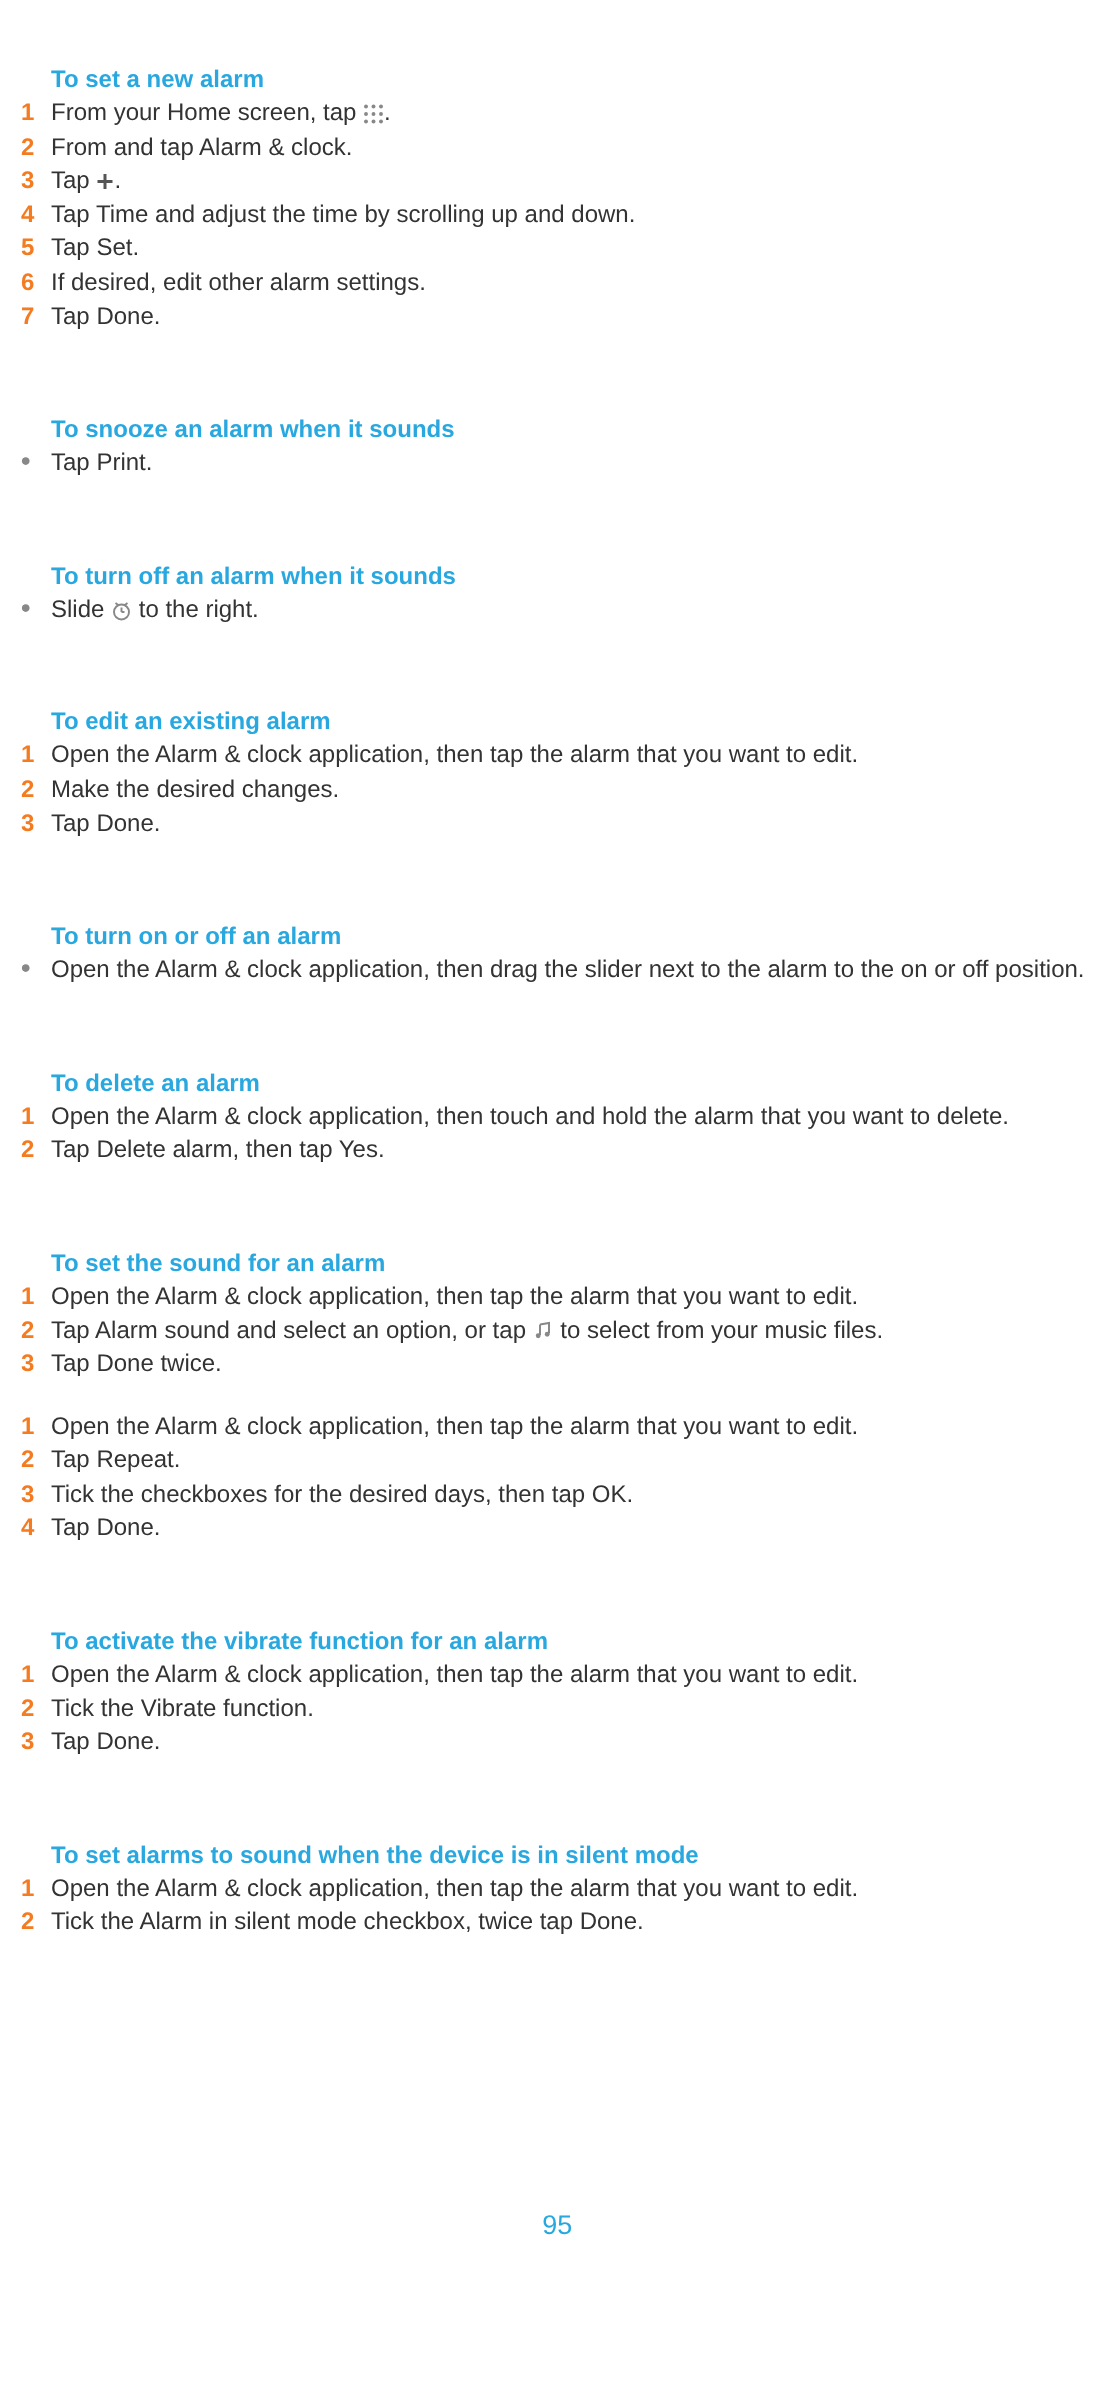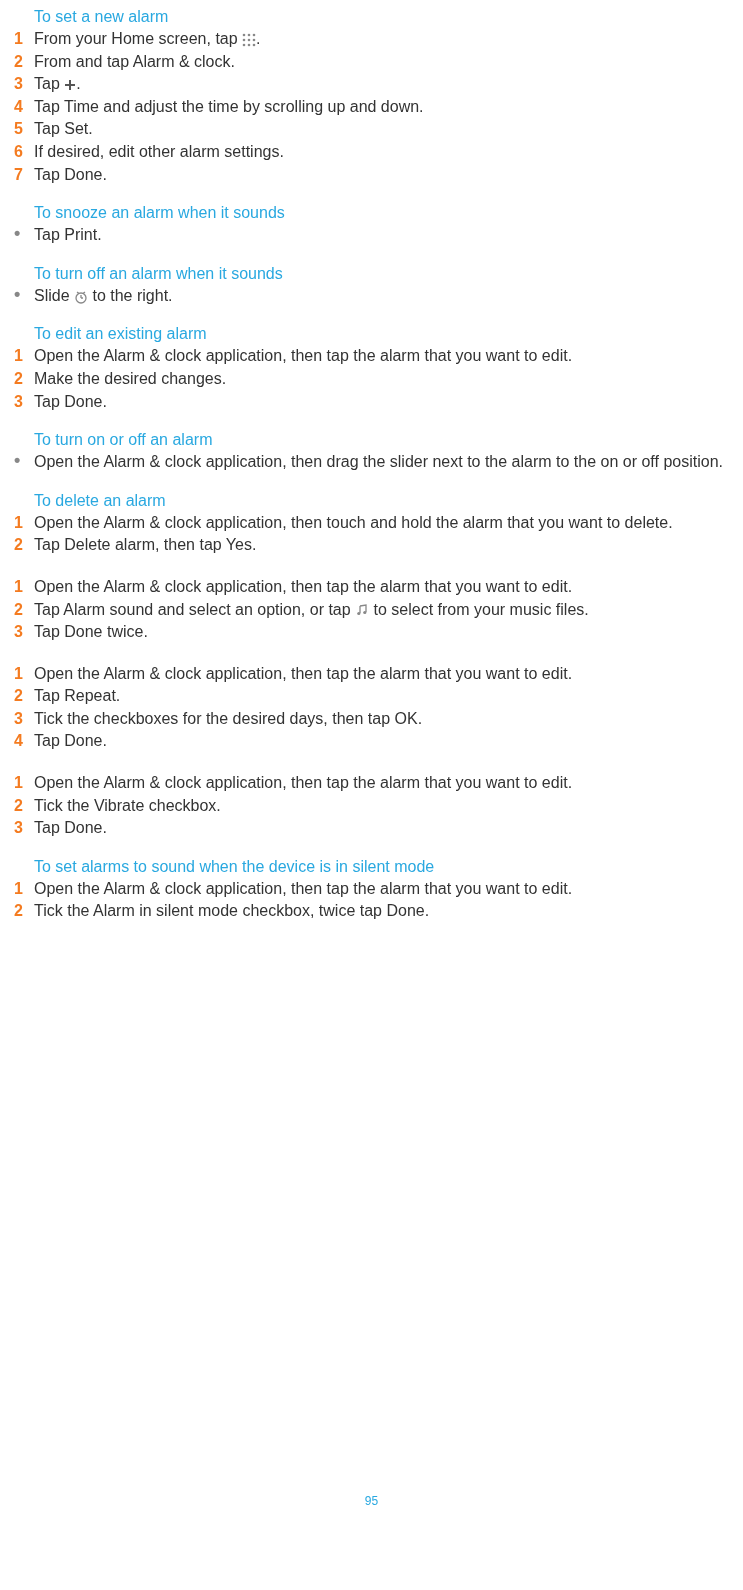--- a/index.html
+++ b/index.html
@@ -11,24 +11,25 @@
     width: 743px;
     background: #fff;
   }
   .page {
     padding: 8px 14px 0 14px;
     min-height: 1520px;
     position: relative;
   }
   .section-title {
     color: #29a8e0;
-    font-weight: normal;
+    font-weight: bold;
     font-size: 16px;
     margin-left: 20px;
     margin-bottom: 2px;
+    margin-top: 37px;
   }
   .step-row {
     display: flex;
     align-items: flex-start;
     margin: 1px 0;
     line-height: 1.35;
   }
   .step-num {
     color: #f47b20;
     font-weight: bold;
@@ -56,21 +57,22 @@
     position: absolute;
     bottom: 20px;
     left: 0;
     width: 100%;
     text-align: center;
     font-size: 13px;
     color: #888;
   }
   .footer .pagenum {
     color: #29a8e0;
-    font-size: 12px;
+    font-size: 18px;
+    margin-bottom: 14px;
   }
 </style>
 </head>
 <body>
 
 <div class="page" id="page">
     <div class="section-title">To set a new alarm</div>
     <div class="step-row">
       <div class="step-num">1</div>
       <div class="step-text"><span>From your Home screen, tap </span><svg class="icon" width="14" height="14" viewBox="0 0 14 14">
@@ -158,20 +160,21 @@
     <div class="section-title">To delete an alarm</div>
     <div class="step-row">
       <div class="step-num">1</div>
       <div class="step-text"><span>Open the Alarm &amp; clock application, then touch and hold the alarm that you want to delete.</span></div>
     </div>
     <div class="step-row">
       <div class="step-num">2</div>
       <div class="step-text"><span>Tap </span><strong>Delete alarm</strong><span>, then tap </span><strong>Yes</strong><span>.</span></div>
     </div>
     <div class="section-gap"></div>
+    <div class="section-title">To set the sound for an alarm</div>
     <div class="step-row">
       <div class="step-num">1</div>
       <div class="step-text"><span>Open the Alarm &amp; clock application, then tap the alarm that you want to edit.</span></div>
     </div>
     <div class="step-row">
       <div class="step-num">2</div>
       <div class="step-text"><span>Tap </span><strong>Alarm sound</strong><span> and select an option, or tap </span><svg class="icon" width="14" height="14" viewBox="0 0 14 14">
           <path d="M5 3 L11 2 L11 9" fill="none" stroke="#888" stroke-width="1.3"></path>
           <line x1="5" y1="3" x2="5" y2="10" stroke="#888" stroke-width="1.3"></line>
           <circle cx="3.8" cy="10.5" r="1.6" fill="#888"></circle>
@@ -193,27 +196,28 @@
     </div>
     <div class="step-row">
       <div class="step-num">3</div>
       <div class="step-text"><span>Tick the checkboxes for the desired days, then tap </span><strong>OK</strong><span>.</span></div>
     </div>
     <div class="step-row">
       <div class="step-num">4</div>
       <div class="step-text"><span>Tap </span><strong>Done</strong><span>.</span></div>
     </div>
     <div class="section-gap"></div>
-    <div class="step-row">
-      <div class="step-num">1</div>
-      <div class="step-text"><span>Open the Alarm &amp; clock application, then tap the alarm that you want to edit.</span></div>
-    </div>
-    <div class="step-row">
-      <div class="step-num">2</div>
-      <div class="step-text"><span>Tick the </span><strong>Vibrate</strong><span> checkbox.</span></div>
+    <div class="section-title">To activate the vibrate function for an alarm</div>
+    <div class="step-row">
+      <div class="step-num">1</div>
+      <div class="step-text"><span>Open the Alarm &amp; clock application, then tap the alarm that you want to edit.</span></div>
+    </div>
+    <div class="step-row">
+      <div class="step-num">2</div>
+      <div class="step-text"><span>Tick the </span><strong>Vibrate</strong><span> function.</span></div>
     </div>
     <div class="step-row">
       <div class="step-num">3</div>
       <div class="step-text"><span>Tap </span><strong>Done</strong><span>.</span></div>
     </div>
     <div class="section-gap"></div>
     <div class="section-title">To set alarms to sound when the device is in silent mode</div>
     <div class="step-row">
       <div class="step-num">1</div>
       <div class="step-text"><span>Open the Alarm &amp; clock application, then tap the alarm that you want to edit.</span></div>

